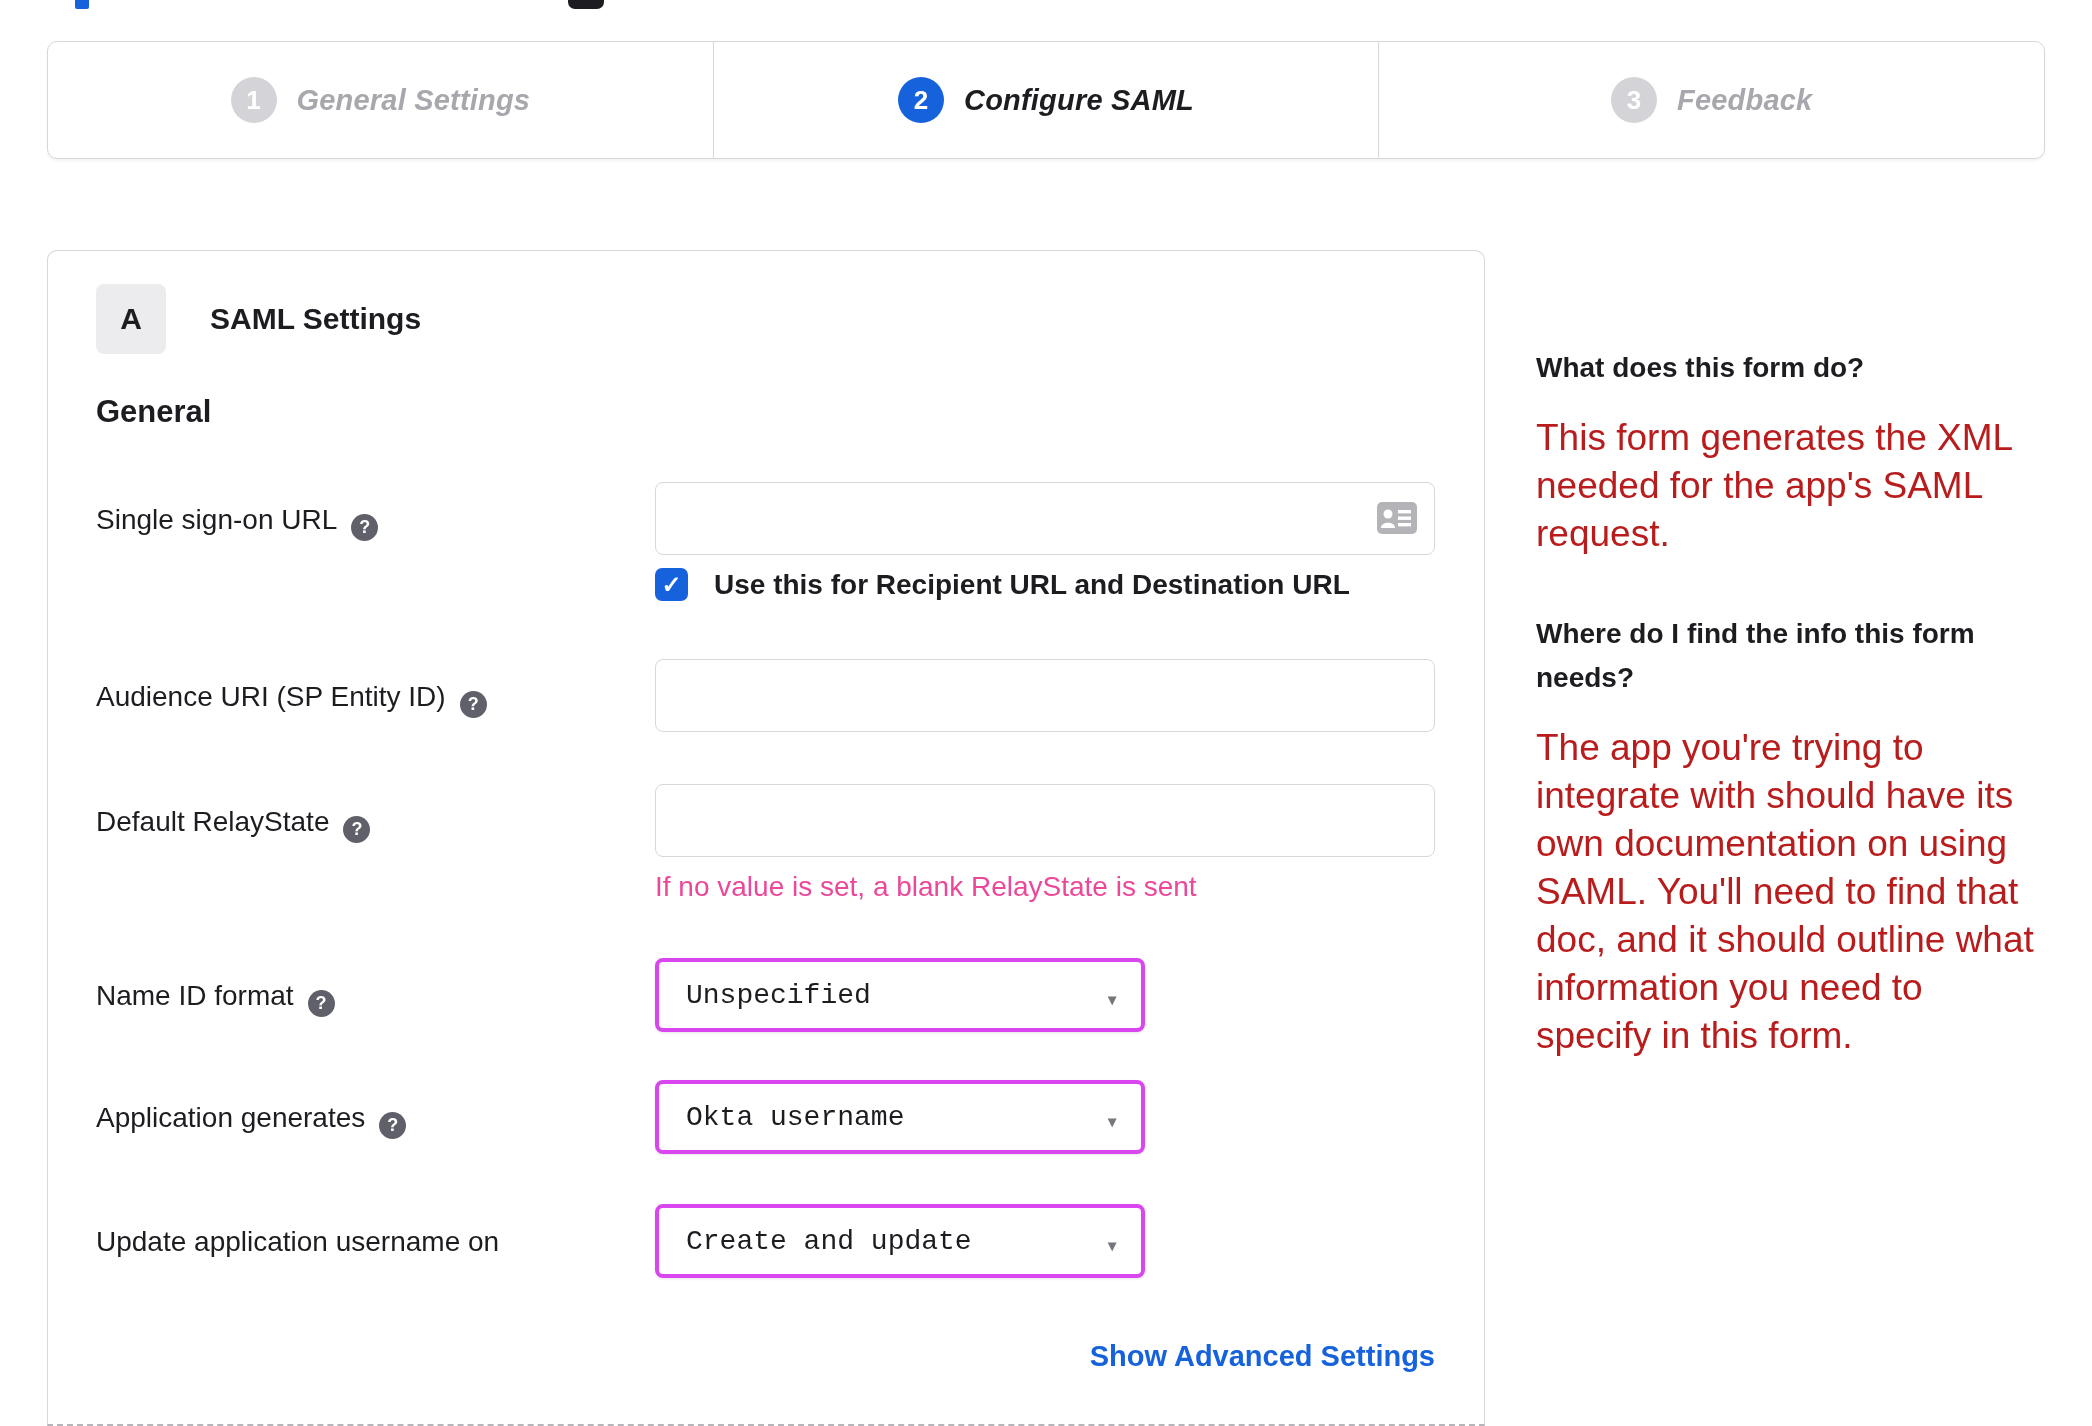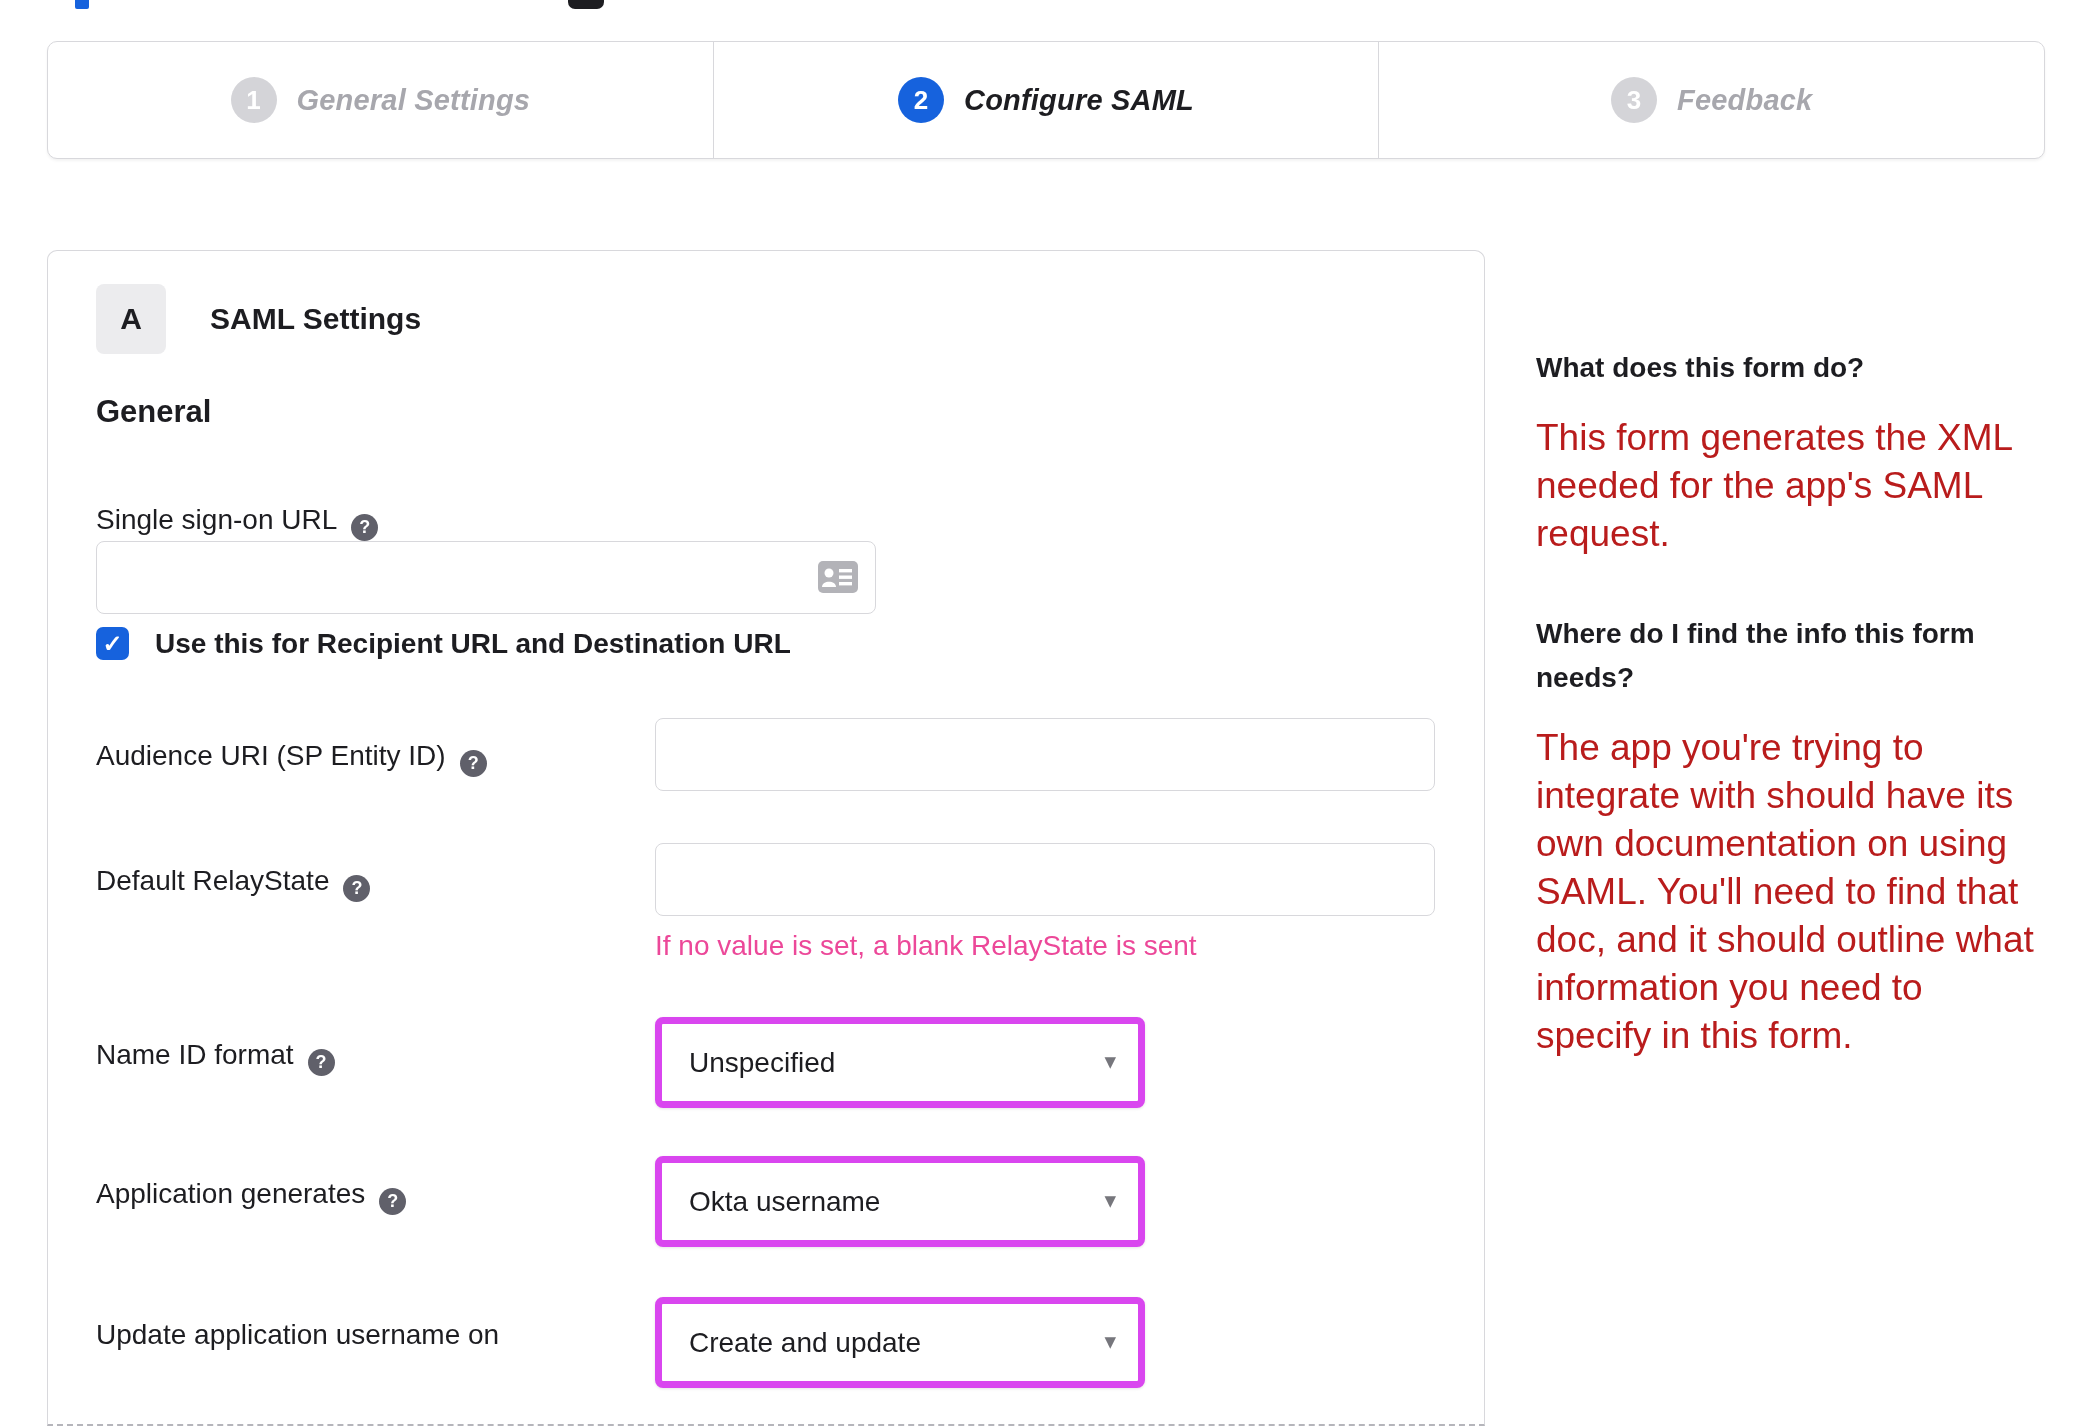--- a/index.html
+++ b/index.html
@@ -42,35 +42,35 @@
   .input-wrap { position:relative; width:780px; }
   .input-icon { position:absolute; right:18px; top:20px; }
 
   .checkbox-row { display:flex; align-items:center; gap:26px; margin-top:13px; }
   .checkbox { width:33px; height:33px; background:#1662dd; border-radius:7px; color:#fff;
     display:flex; align-items:center; justify-content:center; font-size:24px; font-weight:bold; cursor:pointer; }
   .checkbox-label { font-size:28px;font-weight:bold; }
 
   .helper-text { margin-top:14px; font-size:28px; color:#ec4899; }
 
-  .select { position:relative; width:490px; height:91px; background:#fff; border:7px solid #d946ef;
+  .select { position:relative; width:490px; height:74px; background:#fff; border:4px solid #d946ef;
     border-radius:8px; box-shadow:0 1px 3px rgba(0,0,0,0.10); display:flex; align-items:center;
-    padding:0 60px 0 27px; font-size:28px; cursor:pointer; }
+    padding:0 60px 0 27px; font-size:28px; cursor:pointer;font-family:Liberation Mono, monospace; }
   .select-arrow { position:absolute; right:22px; top:24px; font-size:23px; color:#76767c; }
 
   .advanced-row { width:1339px; margin-top:62px; text-align:right; }
   .advanced-link { font-size:29px; font-weight:bold; color:#1662dd; text-decoration:none; cursor:pointer; }
 
   
   .sidebar { position:absolute; left:1536px; top:314px; width:512px; }
   .sidebar h3 { font-size:28px; font-weight:bold; line-height:44px; margin-bottom:24px;margin-top:32px; }
   .sidebar p { font-size:37px; line-height:48px; color:#b91c1c; margin-bottom:54px; }
 
   
-  .row-1 { margin-top:52px;flex-direction:column; }
+  .row-1 { margin-top:52px; }
   .row-2 { margin-top:58px; }
   .row-3 { margin-top:52px; }
   .row-4 { margin-top:55px; }
   .row-5 { margin-top:48px; }
   .row-6 { margin-top:50px; }
 </style>
 </head>
 <body>
 
 <div class="artifact-blue"></div>

